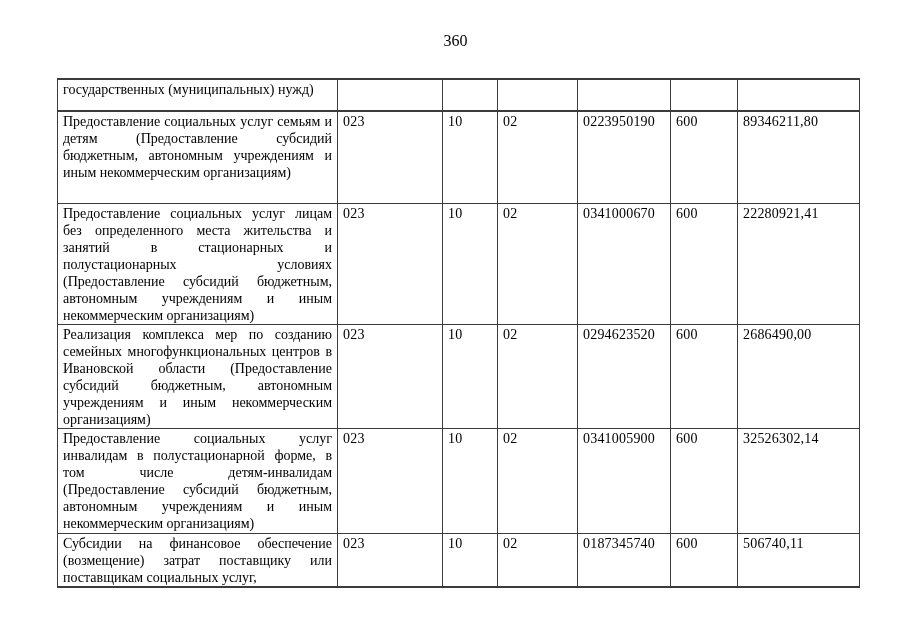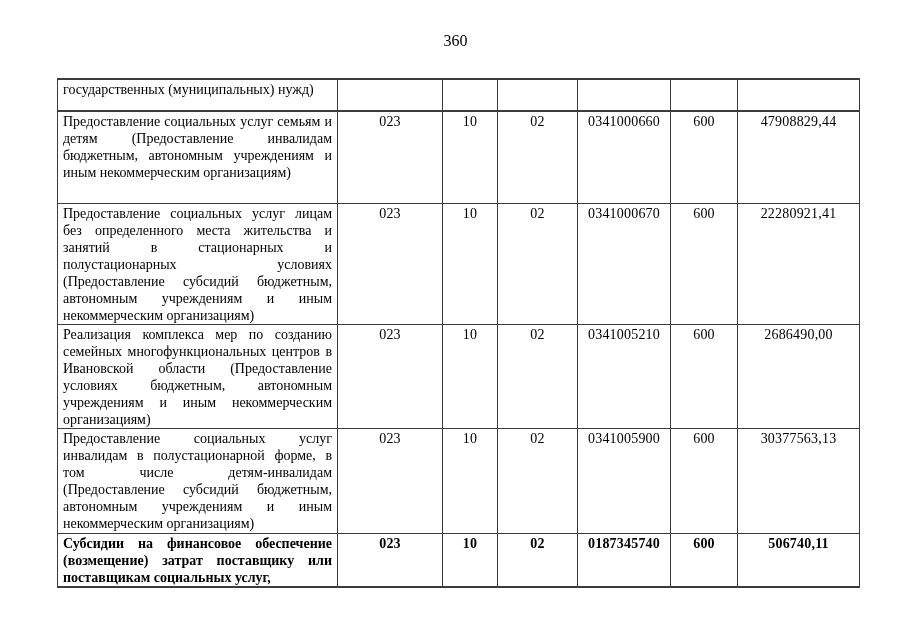--- a/index.html
+++ b/index.html
@@ -42,30 +42,30 @@
     padding: 1px 5px 0 5px;
     overflow: hidden;
   }
   tr.row-0 td {
     border-bottom-width: 2px;
   }
   td.desc {
     text-align: justify;
   }
   td.num {
-    text-align: center;
+    text-align: left;
     padding: 1px 2px 0 2px;
     letter-spacing: 0.2px;
   }
   tr.row-0 { height: 32px; }
   tr.row-1 { height: 92px; }
   tr.row-2 { height: 121px; margin-top: 47px; }
   tr.row-3 { height: 104px; }
   tr.row-4 { height: 105px; margin-left: 23px; }
-  tr.row-5 { height: 50px; font-weight: bold; }
+  tr.row-5 { height: 50px; }
   tr.row-5 td .clip {
     max-height: 51px;
     overflow: hidden;
   }
 </style>
 </head>
 <body>
 
 <div class="page-number">360</div>
 
@@ -83,54 +83,54 @@
     <tr class="row-0">
       <td class="desc">государственных (муниципальных) нужд)</td>
       <td class="num"></td>
       <td class="num"></td>
       <td class="num"></td>
       <td class="num"></td>
       <td class="num"></td>
       <td class="num"></td>
     </tr>
     <tr class="row-1">
-      <td class="desc">Предоставление социальных услуг семьям и детям (Предоставление инвалидам бюджетным, автономным учреждениям и иным некоммерческим организациям)</td>
+      <td class="desc">Предоставление социальных услуг семьям и детям (Предоставление субсидий бюджетным, автономным учреждениям и иным некоммерческим организациям)</td>
       <td class="num">023</td>
       <td class="num">10</td>
       <td class="num">02</td>
-      <td class="num">0341000660</td>
+      <td class="num">0223950190</td>
       <td class="num">600</td>
-      <td class="num">47908829,44</td>
+      <td class="num">89346211,80</td>
     </tr>
     <tr class="row-2">
       <td class="desc">Предоставление социальных услуг лицам без определенного места жительства и занятий в стационарных и полустационарных условиях (Предоставление субсидий бюджетным, автономным учреждениям и иным некоммерческим организациям)</td>
       <td class="num">023</td>
       <td class="num">10</td>
       <td class="num">02</td>
       <td class="num">0341000670</td>
       <td class="num">600</td>
       <td class="num">22280921,41</td>
     </tr>
     <tr class="row-3">
-      <td class="desc">Реализация комплекса мер по созданию семейных многофункциональных центров в Ивановской области (Предоставление условиях бюджетным, автономным учреждениям и иным некоммерческим организациям)</td>
+      <td class="desc">Реализация комплекса мер по созданию семейных многофункциональных центров в Ивановской области (Предоставление субсидий бюджетным, автономным учреждениям и иным некоммерческим организациям)</td>
       <td class="num">023</td>
       <td class="num">10</td>
       <td class="num">02</td>
-      <td class="num">0341005210</td>
+      <td class="num">0294623520</td>
       <td class="num">600</td>
       <td class="num">2686490,00</td>
     </tr>
     <tr class="row-4">
       <td class="desc">Предоставление социальных услуг инвалидам в полустационарной форме, в том числе детям-инвалидам (Предоставление субсидий бюджетным, автономным учреждениям и иным некоммерческим организациям)</td>
       <td class="num">023</td>
       <td class="num">10</td>
       <td class="num">02</td>
       <td class="num">0341005900</td>
       <td class="num">600</td>
-      <td class="num">30377563,13</td>
+      <td class="num">32526302,14</td>
     </tr>
     <tr class="row-5">
       <td class="desc">
           <div class="clip">Субсидии на финансовое обеспечение (возмещение) затрат поставщику или поставщикам социальных услуг,</div>
         </td>
       <td class="num">023</td>
       <td class="num">10</td>
       <td class="num">02</td>
       <td class="num">0187345740</td>
       <td class="num">600</td>

